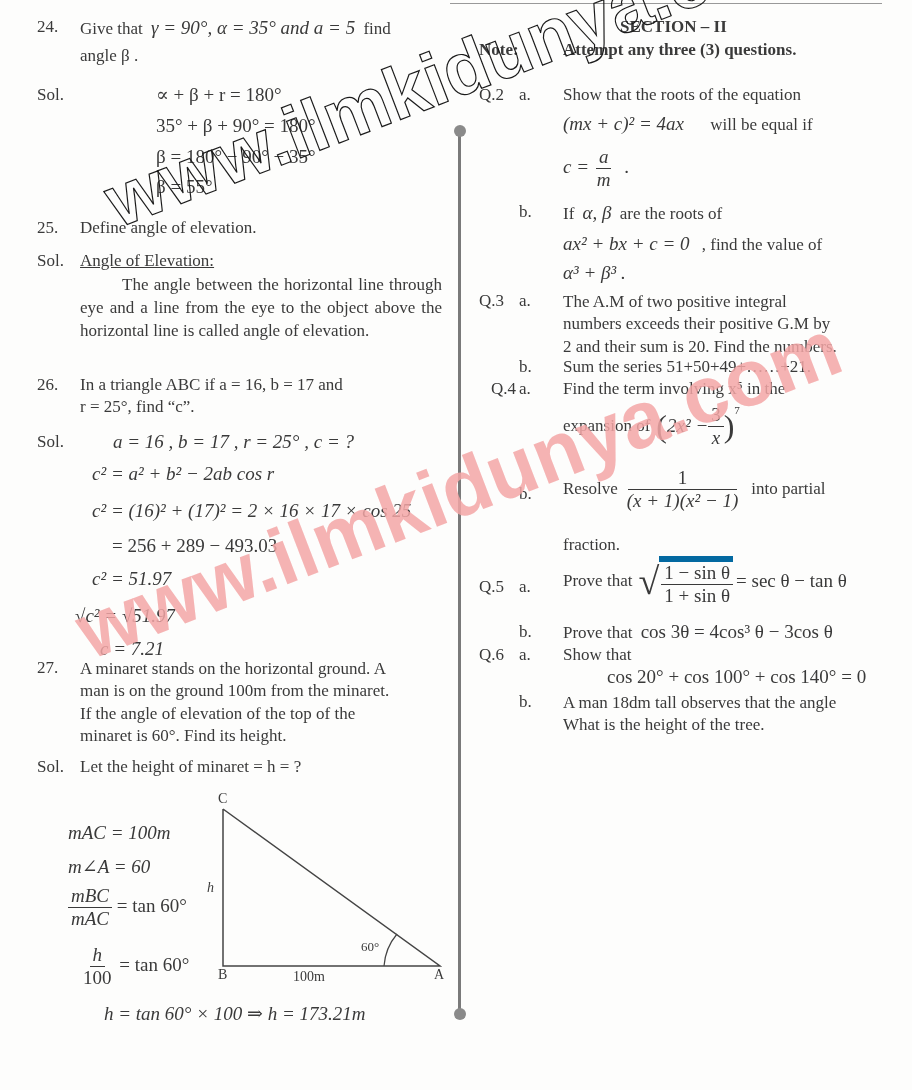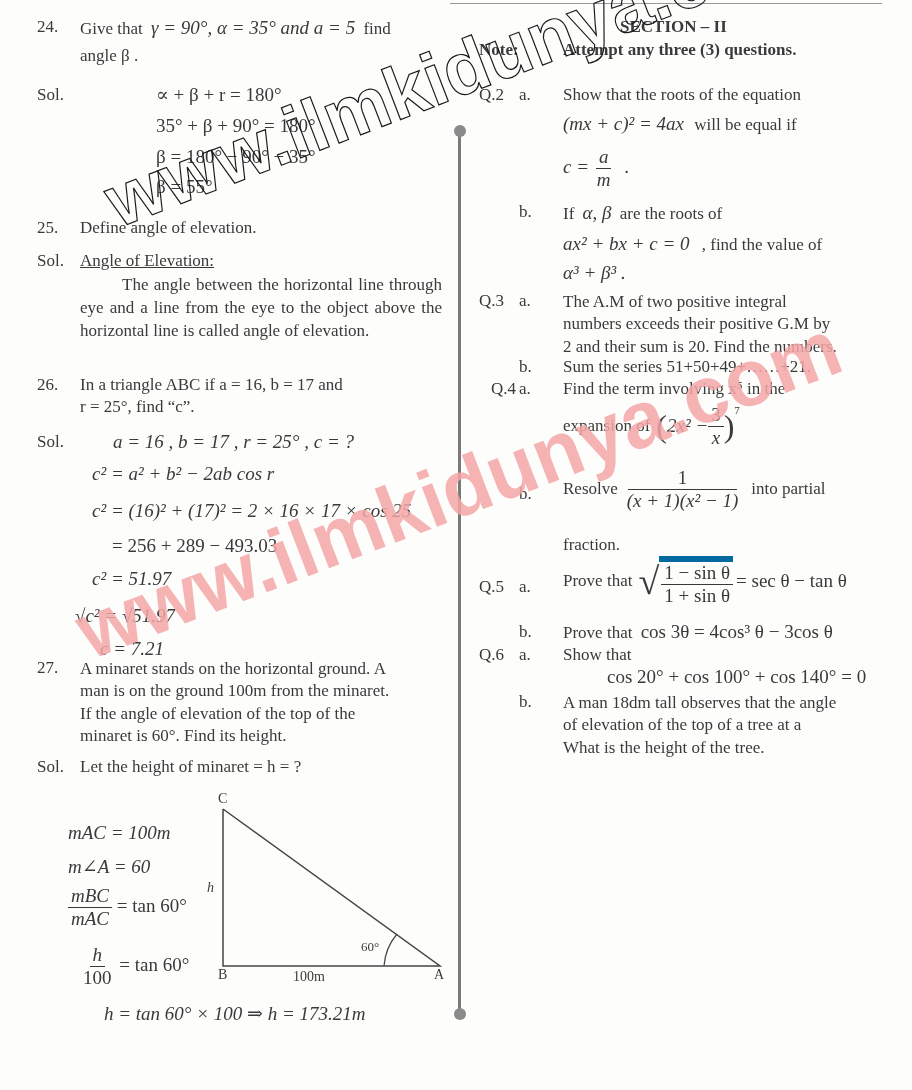--- a/index.html
+++ b/index.html
@@ -108,21 +108,21 @@
 
 <div class="abs bold" style="left:620px;top:17px;font-size:17px;">SECTION – II</div>
 <div class="abs bold" style="left:479px;top:40px;">Note:</div>
 <div class="abs bold" style="left:563px;top:40px;">Attempt any three (3) questions.</div>
 
 <div class="abs" style="left:479px;top:85px;">Q.2</div>
 <div class="abs" style="left:519px;top:85px;">a.</div>
 <div class="abs" style="left:563px;top:85px;">Show that the roots of the equation</div>
 <div class="abs" style="left:563px;top:113px;">
   <span class="math i">(mx + c)² = 4ax</span>
-  <span style="margin-left:6px;">will be equal if</span>
+  <span style="margin-left:22px;">will be equal if</span>
 </div>
 <div class="abs math i" style="left:563px;top:146px;">
   <span>c =</span>
   <span class="frac">
     <span class="num">a</span>
     <span class="den">m</span>
   </span>
   <span style="font-style:normal;margin-left:6px;">.</span>
 </div>
 
@@ -194,21 +194,20 @@
 </div>
 
 <div class="abs" style="left:479px;top:645px;">Q.6</div>
 <div class="abs" style="left:519px;top:645px;">a.</div>
 <div class="abs" style="left:563px;top:645px;">Show that</div>
 <div class="abs math" style="left:607px;top:666px;">cos 20° + cos 100° + cos 140° = 0</div>
 
 <div class="abs" style="left:519px;top:692px;">b.</div>
 <div class="abs" style="left:563px;top:692px;line-height:22.3px;">
   <div>A man 18dm tall observes that the angle</div>
-  <div>of elevation of the top of a tree at a</div>
   <div>What is the height of the tree.</div>
 </div>
 
 <svg class="wm" width="912" height="1090">
   <text x="0" y="0" transform="translate(118,228) rotate(-21)" font-family="Liberation Sans, sans-serif" font-weight="bold" font-size="74" fill="none" stroke="#1a1a1a" stroke-width="1.2">www.ilmkidunya.com</text>
 </svg>
 <svg class="wm" width="912" height="1090">
   <text x="0" y="0" transform="translate(90,660) rotate(-21)" font-family="Liberation Sans, sans-serif" font-weight="bold" font-size="80" fill="#f3a6a6" fill-opacity="0.85">www.ilmkidunya.com</text>
 </svg>
 

